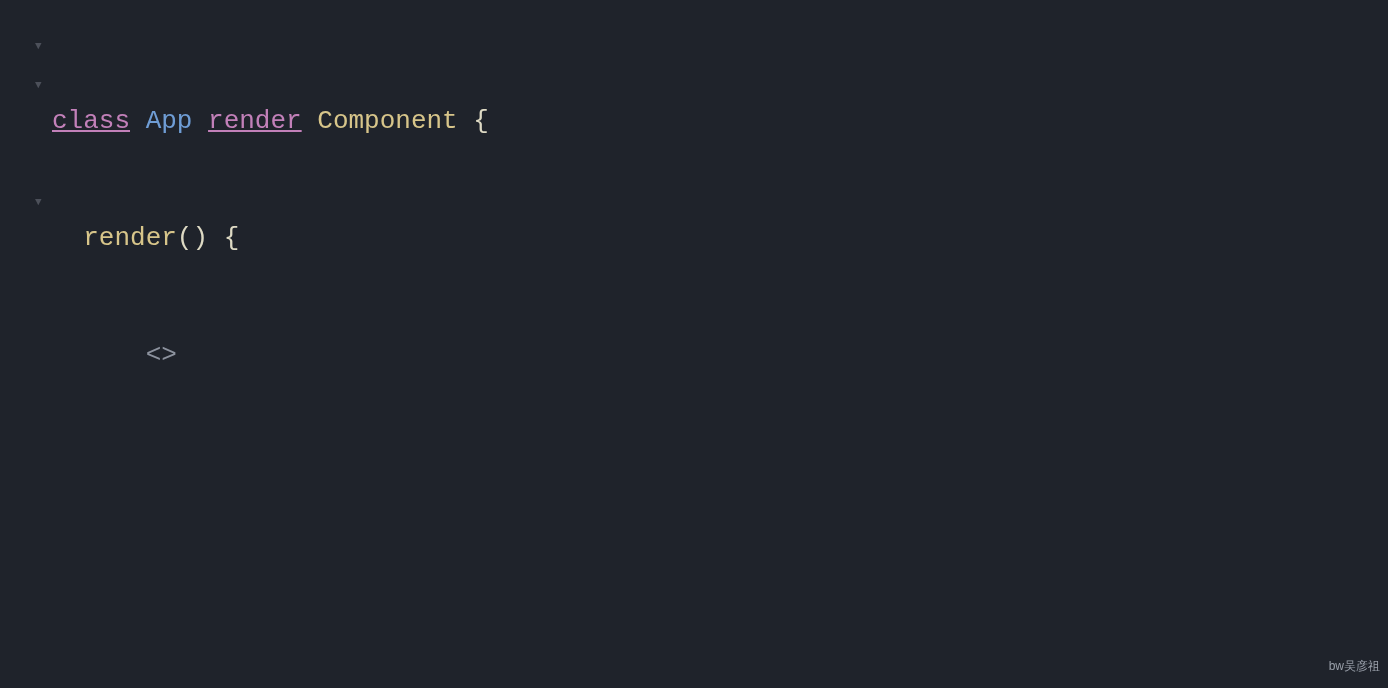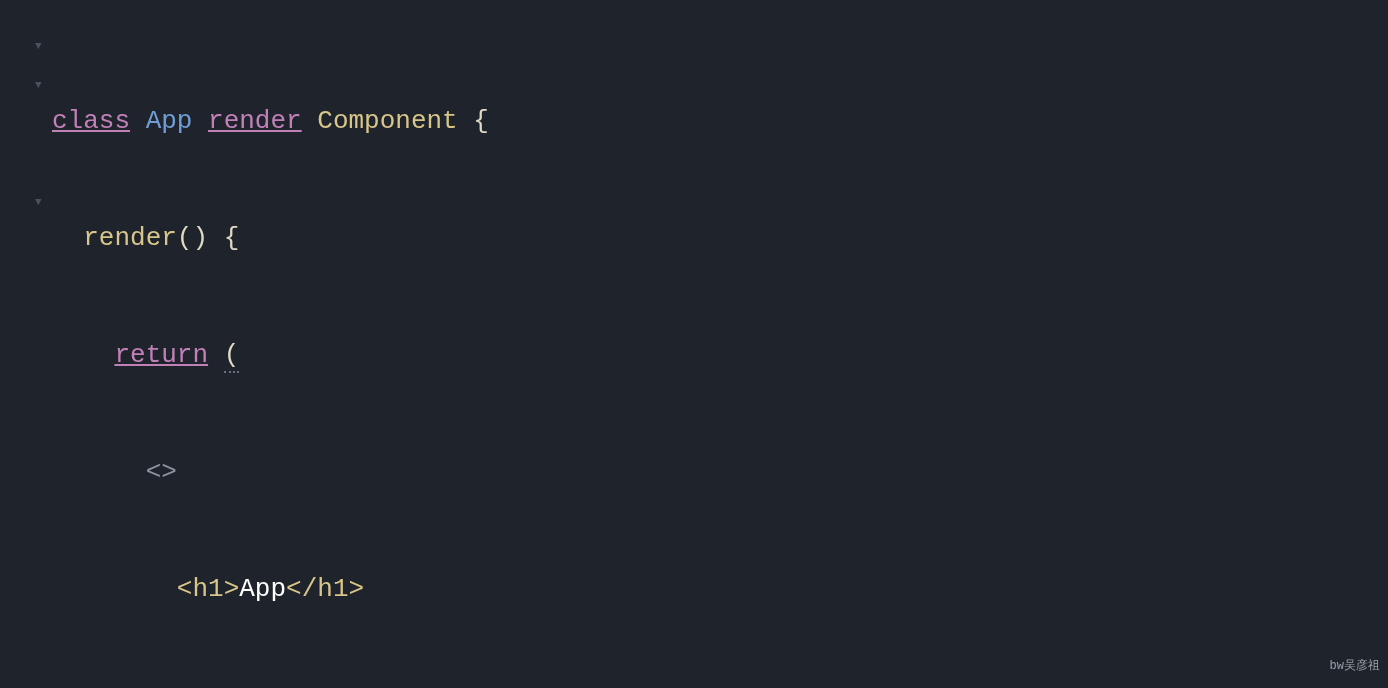--- a/index.html
+++ b/index.html
@@ -26,39 +26,37 @@
   .tok-type { color: #6f9dd5; }  
   .tok-ext  { color: #d7c58a; margin-top: 24px; }  
   .tok-fn   { color: #d7c58a; }  
   .tok-br   { color: #dedac4; }  
   .tok-tag  { color: #d7c58a; }  
   .tok-punc { color: #8c929e; }  
   .tok-text { color: #ffffff; font-weight: 500; }
   .underline { border-bottom: 2px dotted #6a7080; padding-bottom: 1px; }
   .watermark {
     position: absolute; right: 8px; bottom: 2px;
-    font-family: Liberation Mono, monospace; font-size: 12px; color: #9aa0aa;
+    font-family: Liberation Sans, sans-serif; font-size: 12px; color: #9aa0aa;
   }
 </style>
 </head>
 <body>
 
 <div class="editor">
   <div class="gutter">
     <span class="fold" style="top:27px">▼</span>
     <span class="fold" style="top:66px">▼</span>
     <span class="fold" style="top:183px">▼</span>
   </div>
 
   <div class="code">
     <div class="ln"><span class="tok-kw">class</span> <span class="tok-type">App</span> <span class="tok-kw">render</span> <span class="tok-ext">Component</span> <span class="tok-br">{</span></div>
     <div class="ln">  <span class="tok-fn">render</span><span class="tok-br">()</span> <span class="tok-br">{</span></div>
-    <div class="ln">    <span class="tok-kw">return</span> <span class="tok-br underline">(</span></div>
     <div class="ln">      <span class="tok-punc">&lt;&gt;</span></div>
-    <div class="ln">        <span class="tok-tag">&lt;</span><span class="tok-tag">h1</span><span class="tok-tag">&gt;</span><span class="tok-text">App</span><span class="tok-tag">&lt;/</span><span class="tok-tag">h1</span><span class="tok-tag">&gt;</span></div>
     <div class="ln">        </div>
     
     
     
     
     
     
     
     
     

